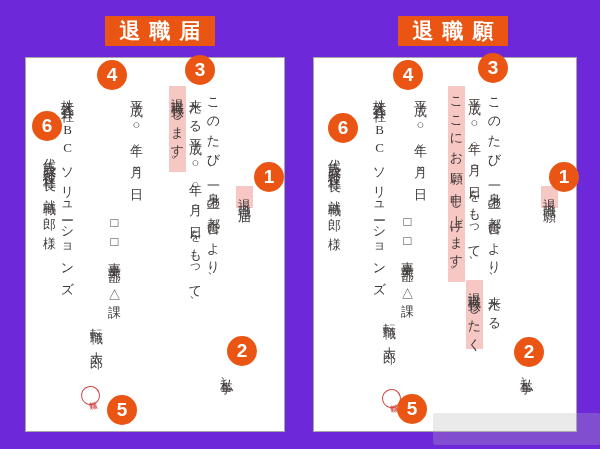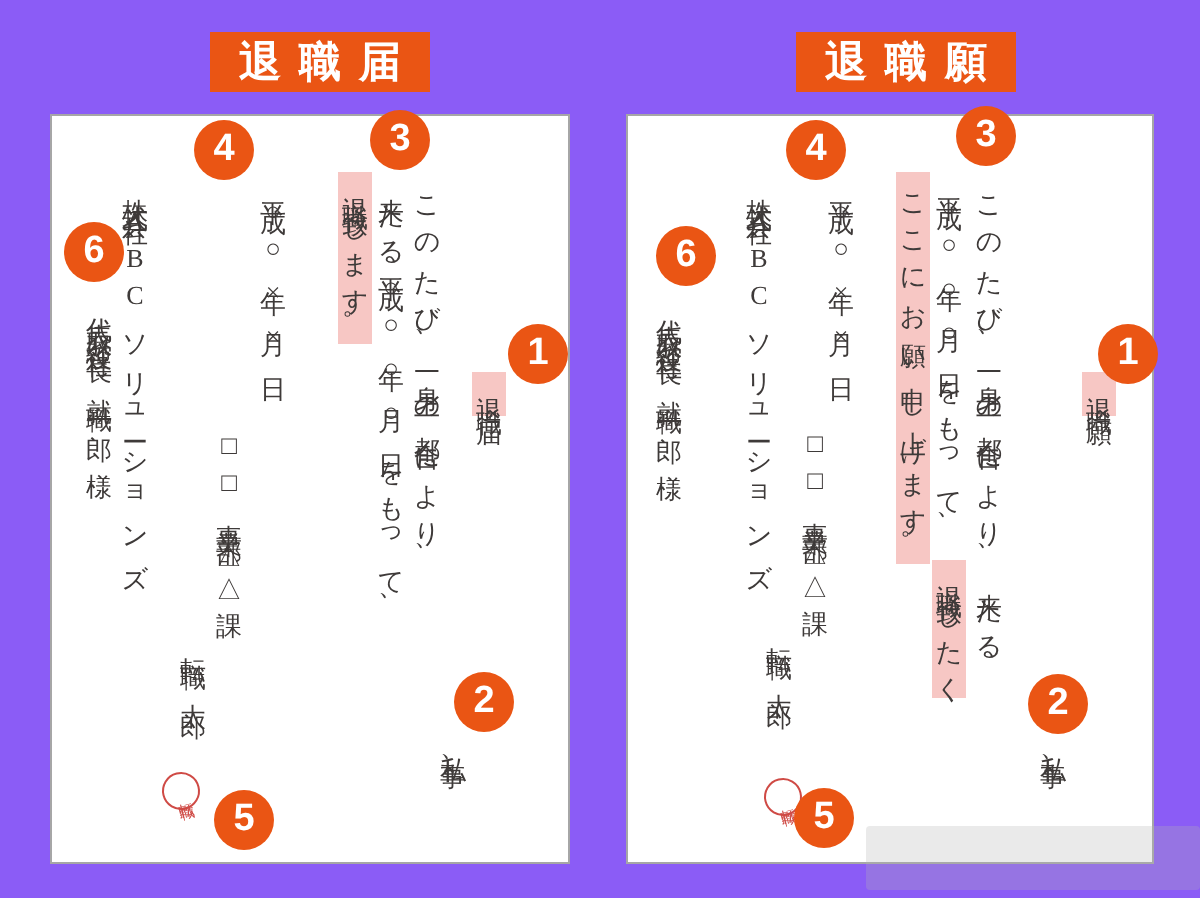--- a/index.html
+++ b/index.html
@@ -1,17 +1,17 @@
 <!DOCTYPE html>
 <html><head>
 <meta charset="utf-8">
 <style>
   html,body{margin:0;padding:0;background:#ffffff;}
   body{width:600px;height:449px;overflow:hidden;font-family:"Liberation Serif",serif;}
-  .stage{position:relative;width:600px;height:449px;background:#8b5cf6;}
+  .stage{position:relative;width:600px;height:449px;background:#6d28d9;}
 
   .title-badge{
     position:absolute;width:110px;height:30px;background:#ea5514;color:#ffffff;
     font-family:"Liberation Sans",sans-serif;font-weight:bold;font-size:21px;
     letter-spacing:9px;text-indent:9px;display:flex;align-items:center;justify-content:center;
     box-sizing:border-box;
   }
 
   .paper{
     position:absolute;top:57px;height:373px;background:#ffffff;

